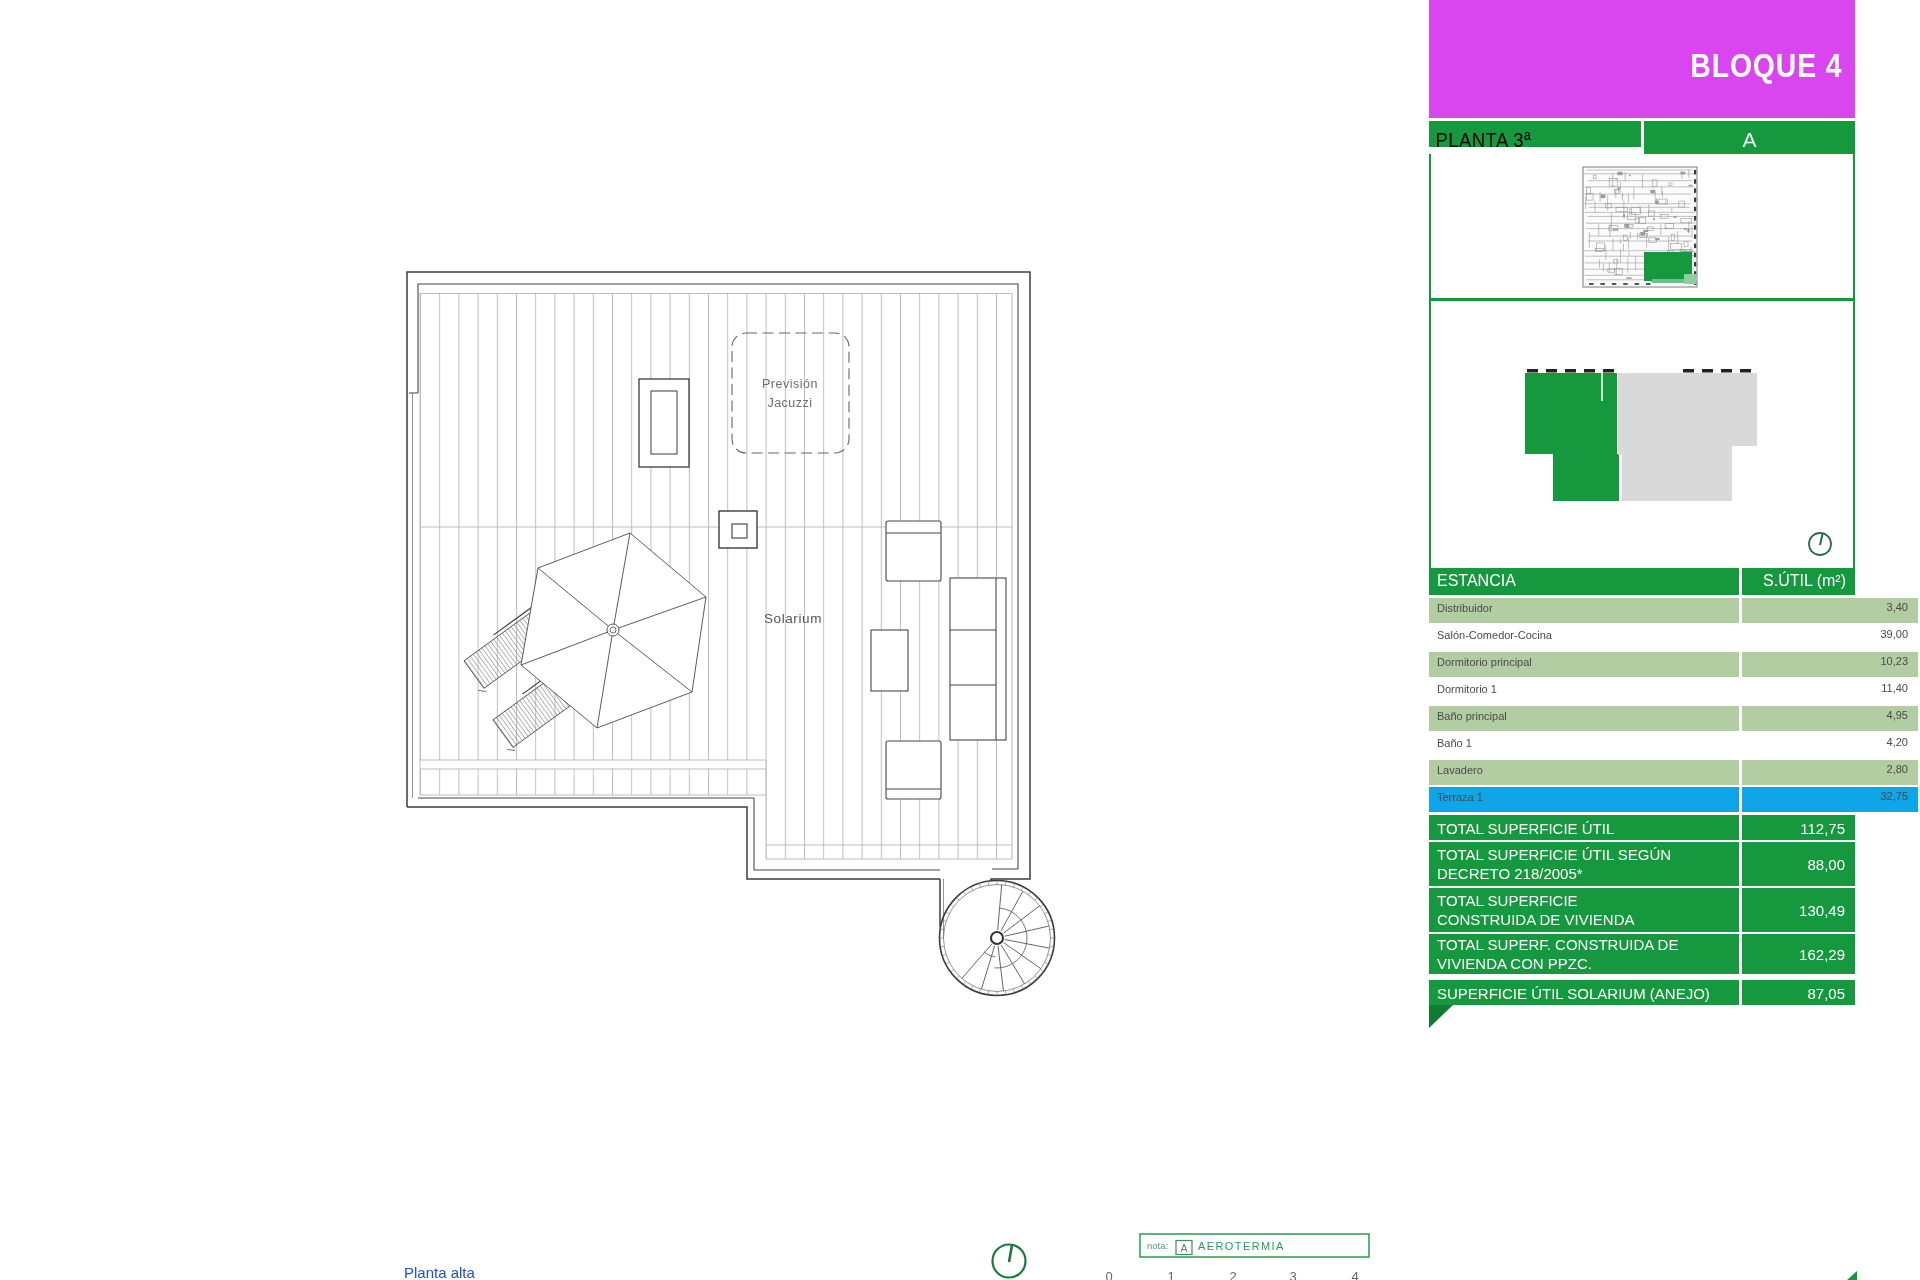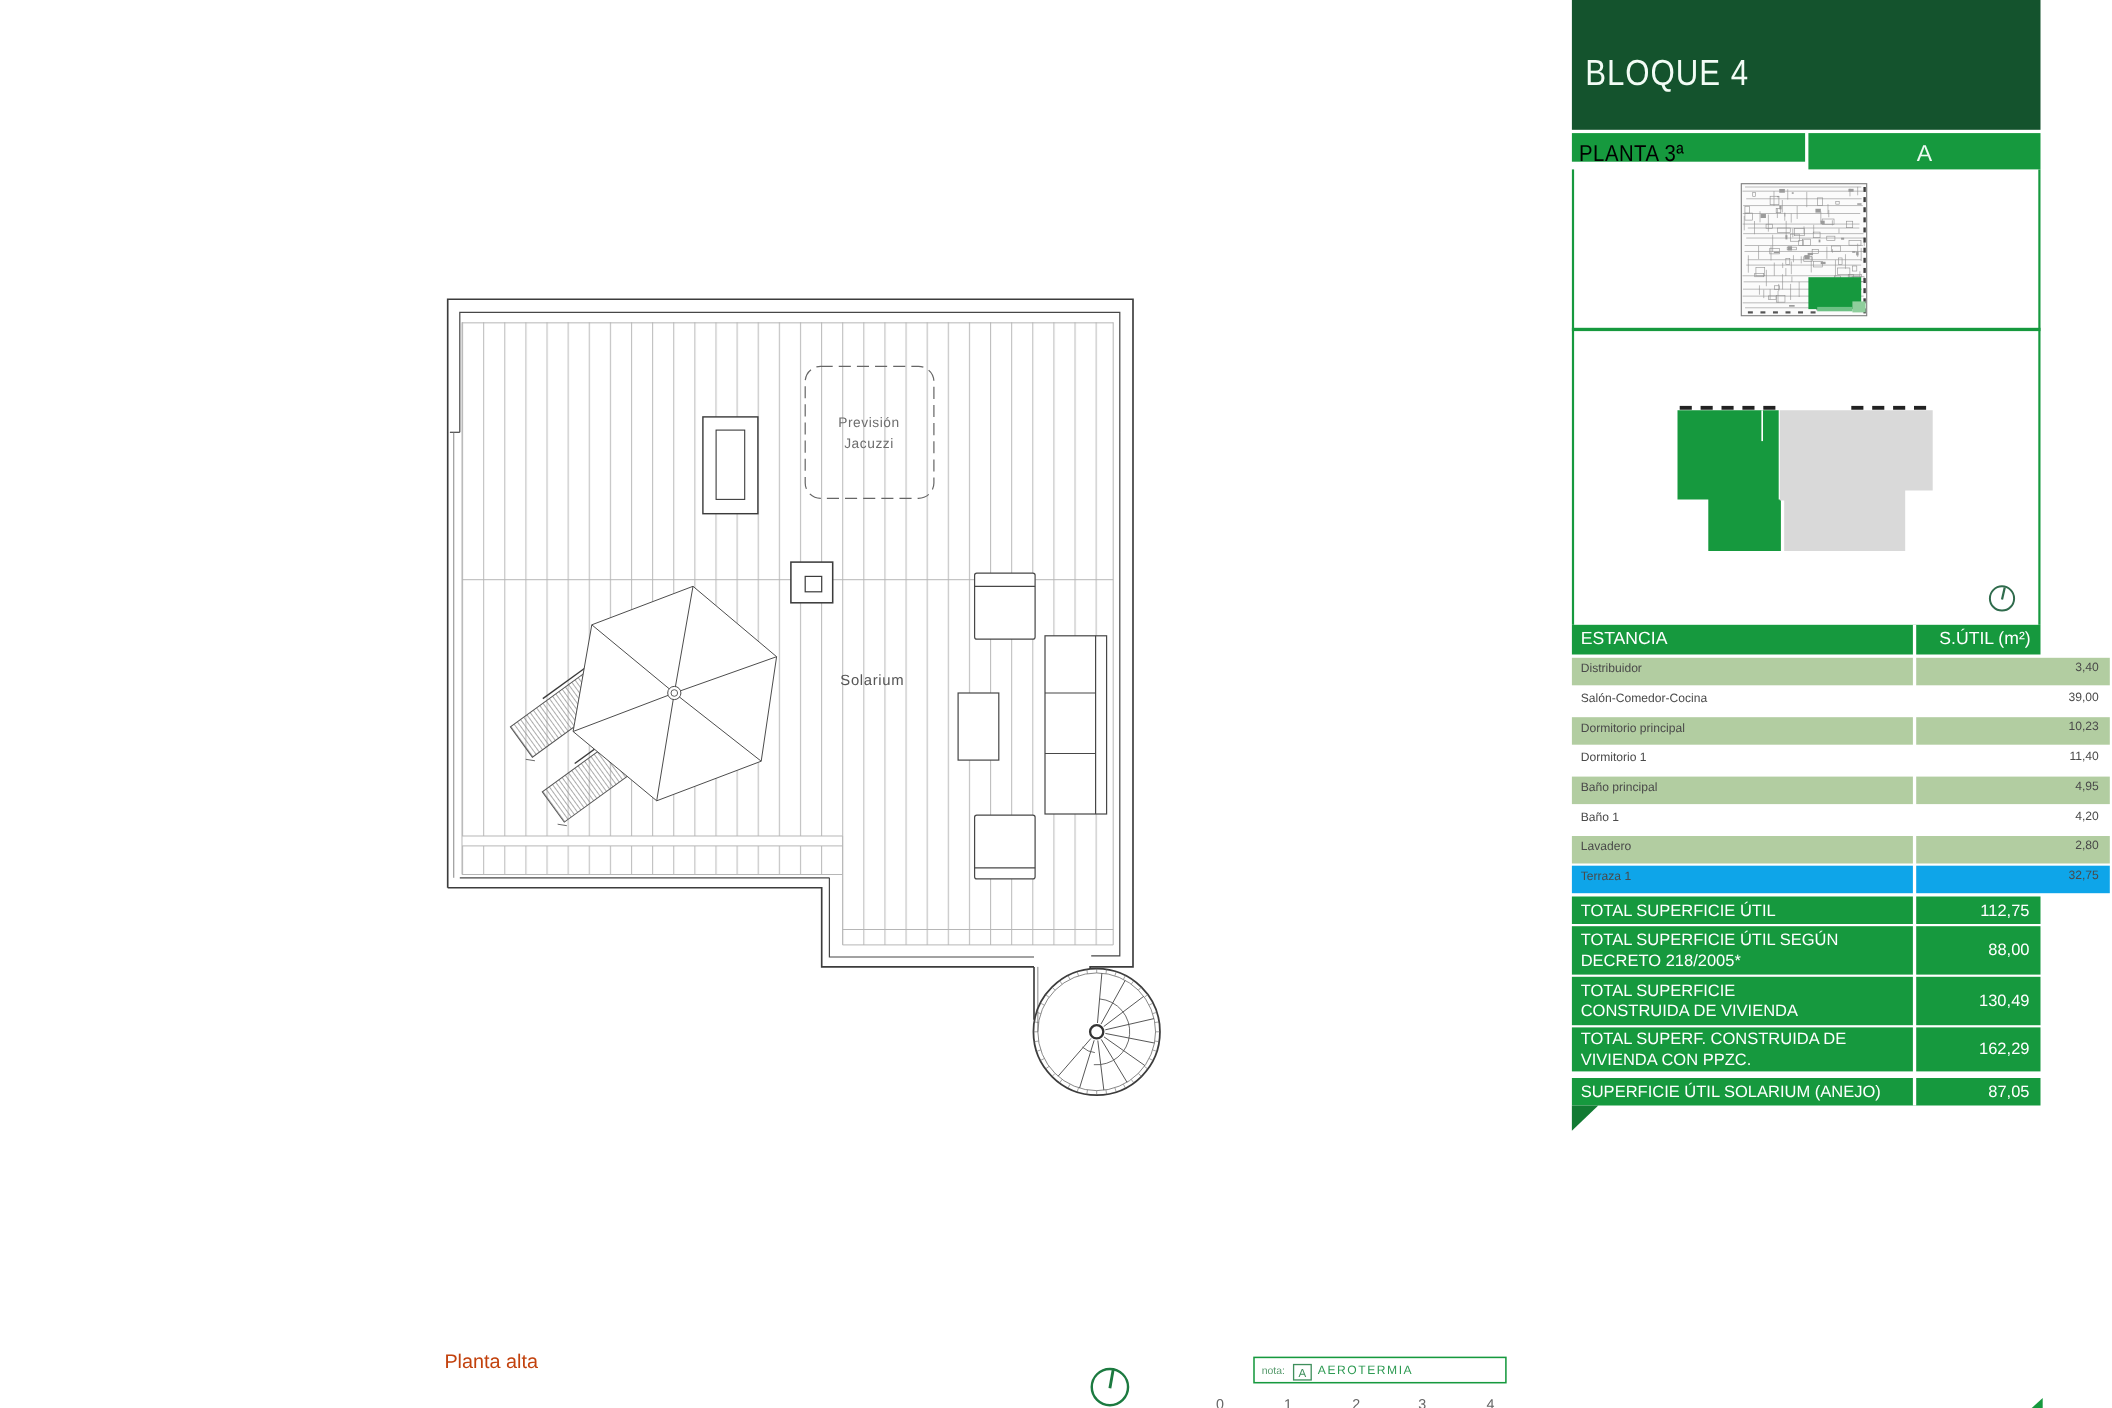--- a/index.html
+++ b/index.html
@@ -388,23 +388,23 @@
 <text x="1109" y="1281">0</text>
 <text x="1171" y="1281">1</text>
 <text x="1233" y="1281">2</text>
 <text x="1293" y="1281">3</text>
 <text x="1355" y="1281">4</text>
 </g>
 
 <polygon points="1847,1280 1857,1271 1857,1280" fill="#16993e"></polygon>
 </svg>
 
-<div style="left:404px;top:1228px;font-size:18px;color:#c2410c">Planta alta</div>
-
-<div style="left:1429px;top:0;width:426px;height:118px;background:#14532d;color:#f2fcf5;font-weight:normal;font-size:33px;letter-spacing:1px;text-align:left;line-height:132px"><span style="display:inline-block;transform:scaleX(0.86);transform-origin:center">BLOQUE 4</span></div>
+<div style="left:404px;top:1264px;font-size:15px;color:#1d4ed8">Planta alta</div>
+
+<div style="left:1429px;top:0;width:426px;height:118px;background:#d946ef;color:#f2fcf5;font-weight:bold;font-size:33px;letter-spacing:1px;text-align:right;line-height:132px"><span style="display:inline-block;transform:scaleX(0.86);transform-origin:center">BLOQUE 4</span></div>
 
 <div style="left:1429px;top:121px;width:212px;height:26px;background:#16993e;color:#000000;font-size:21px;line-height:38px"><span style="display:inline-block;transform:scaleX(0.88);transform-origin:center;letter-spacing:0.5px">PLANTA 3ª</span></div>
 
 <div style="left:1644px;top:121px;width:211px;height:33px;background:#16993e;color:#eefaf2;font-size:21px;text-align:center;line-height:38px">A</div>
 
 <div style="left:1429px;top:154px;width:426px;height:414px;border-left:2px solid #16993e;border-right:2px solid #16993e"></div>
 
 <div style="left:1429px;top:298px;width:426px;height:3px;background:#16993e"></div>
 
 <div style="left:1429px;top:568px;width:426px;height:27px;background:#16993e;color:#ffffff;font-size:16px">

